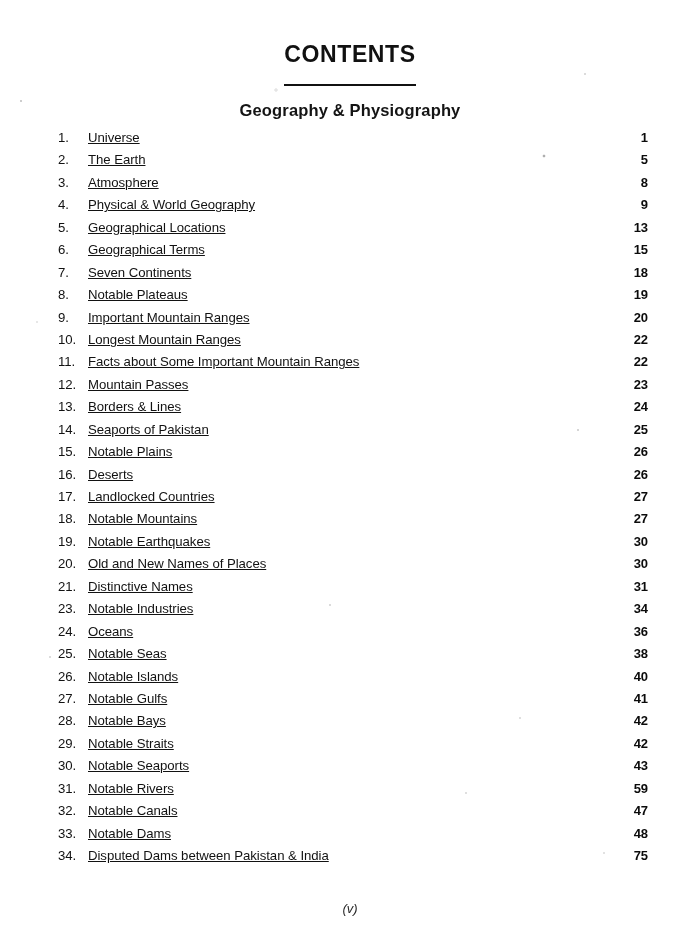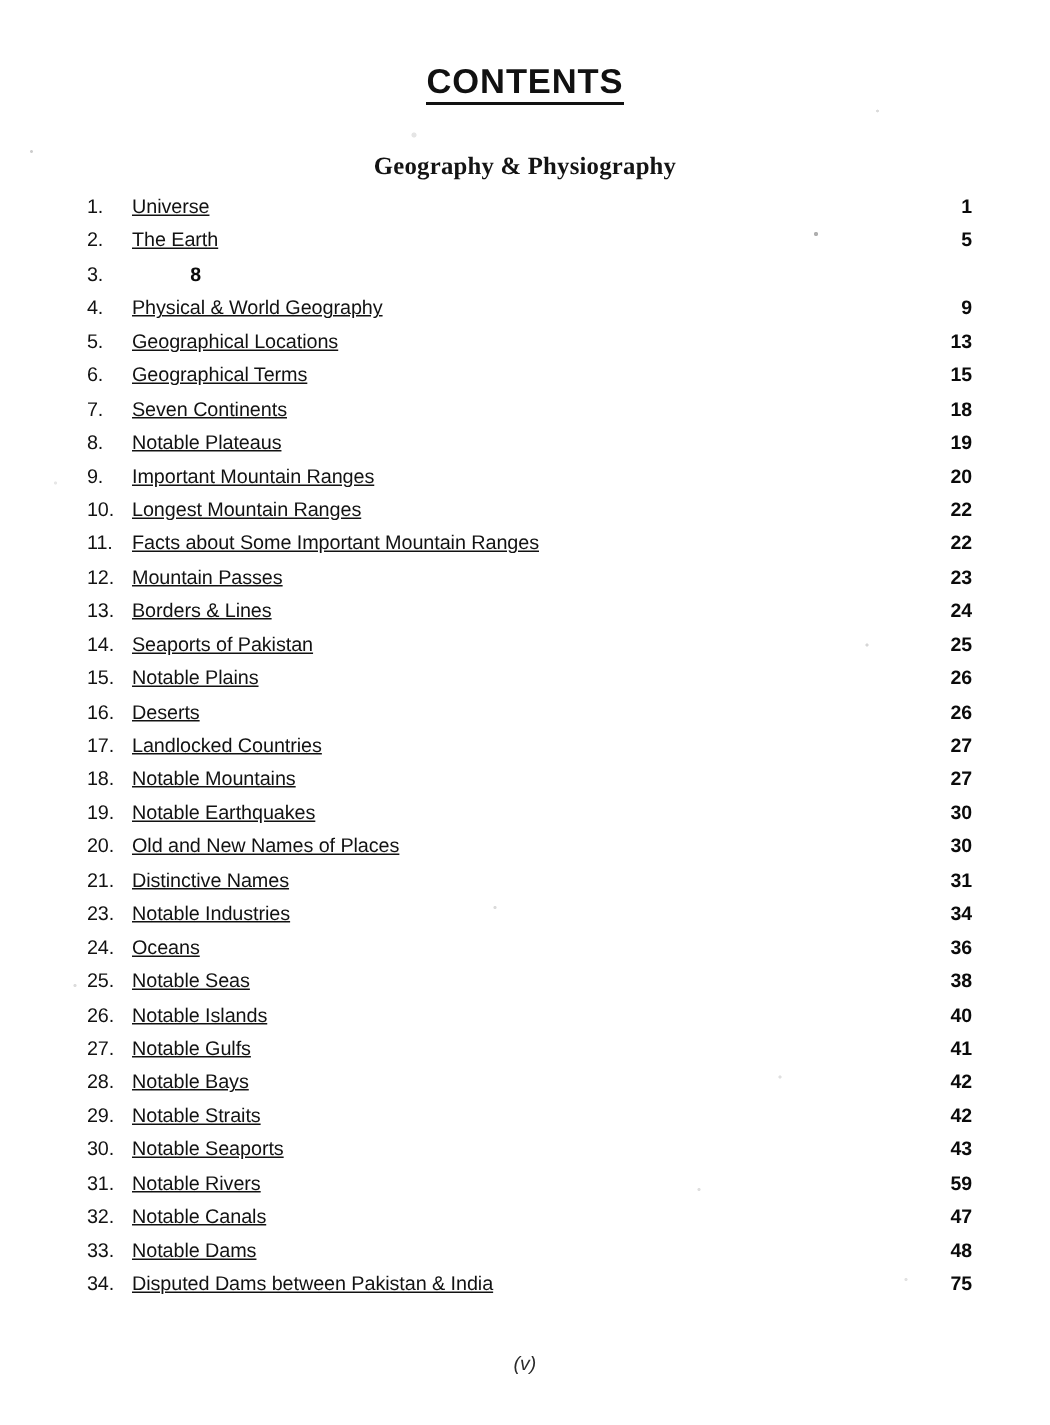--- a/index.html
+++ b/index.html
@@ -52,35 +52,34 @@
     left: 0;
     width: 700px;
     text-align: center;
     font-size: 23px;
     font-weight: bold;
     letter-spacing: 0.6px;
     color: #111;
   }
   .doc-title span {
     border-bottom: 2.4px solid #111;
-    padding-bottom: 1px;
+    padding-bottom: 17px;
     text-align: right;
   }
 
   .section-title {
     position: absolute;
     top: 101px;
     left: 0;
     width: 700px;
     text-align: center;
     font-size: 16.5px;
     font-weight: bold;
     letter-spacing: 0.15px;
     color: #141414;
-    font-family: Liberation Serif, serif;
   }
 
   
   .toc {
     position: absolute;
     top: 130px;
     left: 58px;
     width: 590px;
   }
   .toc-row {
@@ -143,20 +142,21 @@
         <span class="toc-label">Universe</span>
         <span class="toc-page">1</span>
       </div>
       <div class="toc-row">
         <span class="toc-num">2.</span>
         <span class="toc-label">The Earth</span>
         <span class="toc-page">5</span>
       </div>
       <div class="toc-row">
         <span class="toc-num">3.</span>
+        <span class="toc-label">Atmosphere</span>
         <span class="toc-page">8</span>
       </div>
       <div class="toc-row">
         <span class="toc-num">4.</span>
         <span class="toc-label">Physical &amp; World Geography</span>
         <span class="toc-page">9</span>
       </div>
       <div class="toc-row">
         <span class="toc-num">5.</span>
         <span class="toc-label">Geographical Locations</span>

